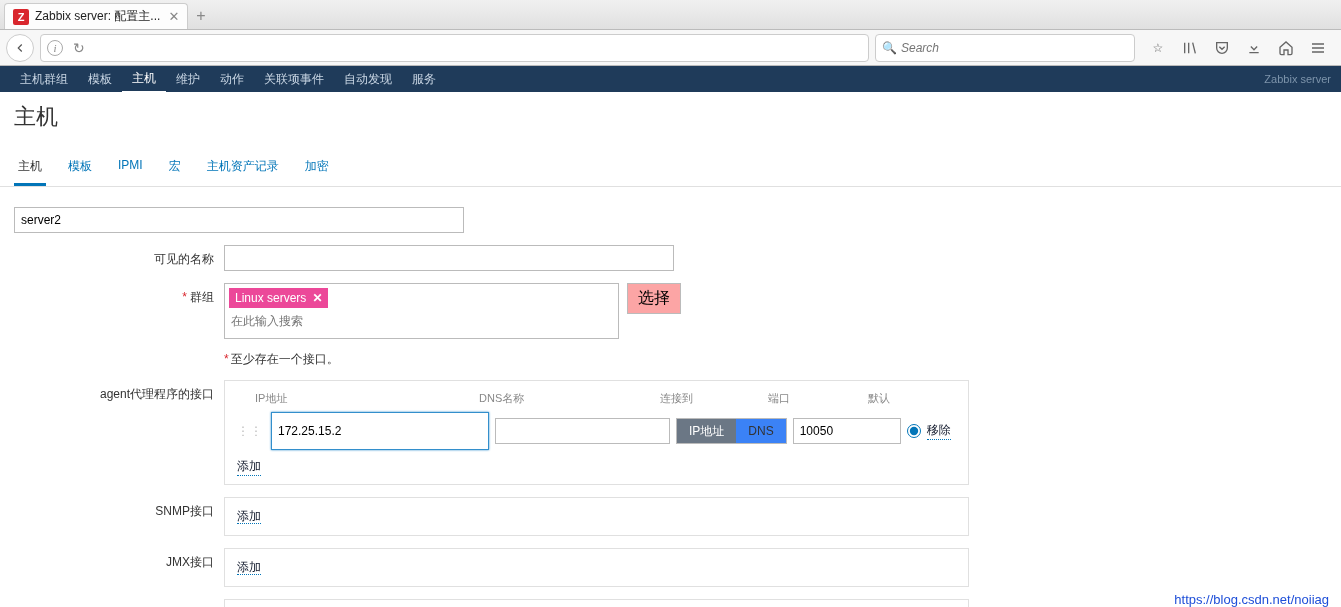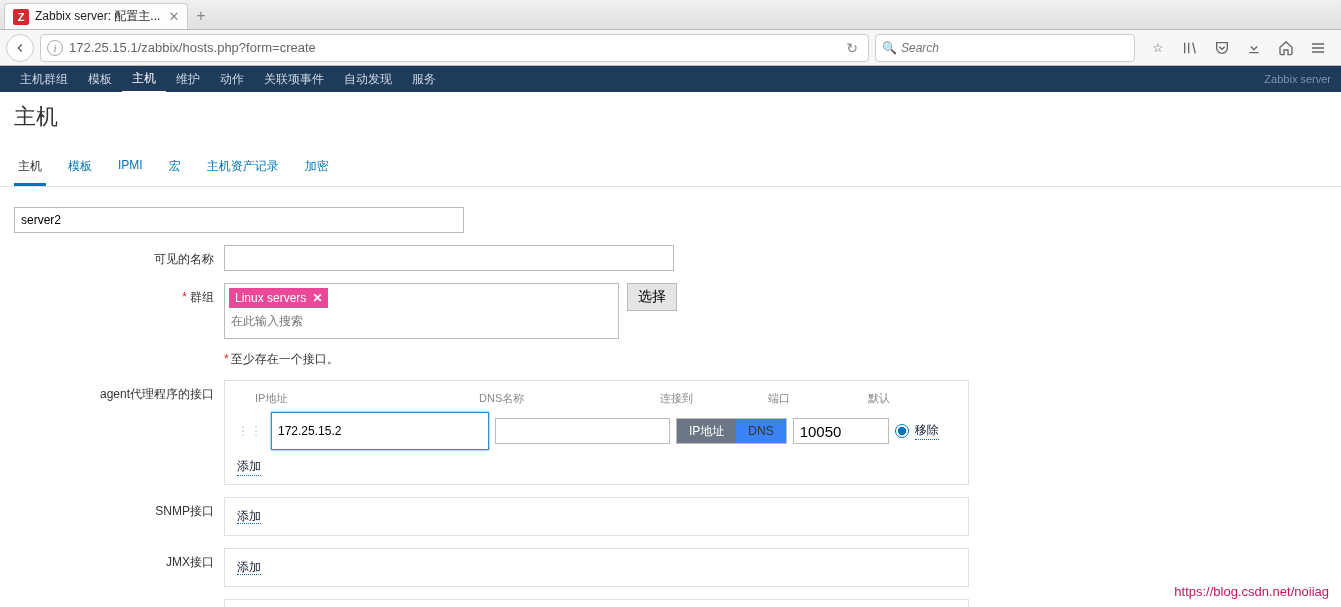--- a/index.html
+++ b/index.html
@@ -36,48 +36,48 @@
 .subtabs { display: flex; gap: 18px; padding: 0 14px; border-bottom: 1px solid #e0e0e0; }
 .subtabs a { color: #0275b8; font-size: 12px; padding: 8px 4px; cursor: pointer; }
 .subtabs a.active { color: #333; border-bottom: 3px solid #0275b8; }
 
 .form { padding: 20px 14px 40px; }
 .formrow { display: flex; align-items: flex-start; margin-bottom: 12px; }
 .flabel { width: 210px; text-align: right; padding-right: 10px; padding-top: 6px; font-size: 12px; color: #333; }
 .req { color: #d9272e; margin-right: 3px; }
 .fcontrol { flex: 1; }
 .tinput { width: 450px; height: 26px; border: 1px solid #bbb; padding: 0 6px; font-size: 12px; }
-.btn { border: 1px solid #bbb; background: #e5e5e5; padding: 4px 10px; font-size: 14px; cursor: pointer; }
+.btn { border: 1px solid #bbb; background: #fca5a5; padding: 4px 10px; font-size: 16px; cursor: pointer; }
 
 .tagbox { width: 395px; min-height: 56px; border: 1px solid #bbb; padding: 4px; display:flex; flex-direction:column; gap:4px; }
 .tag { display: inline-flex; align-items: center; background: #ec4899; color: #fff; padding: 3px 6px; font-size: 12px; width:fit-content; }
 .tag .x { margin-left: 6px; cursor: pointer; font-weight:bold; }
 .tag-input { border: none; outline: none; color: #999; font-size: 12px; padding:2px 2px; }
 
 .hint { color: #333; font-size: 12px; }
 .hint .req { margin-right:2px; }
 
 .ifbox { width: 745px; border: 1px solid #e0e0e0; padding: 10px 12px 8px; }
 .ifhdr { display: flex; font-size: 11px; color: #888; margin-bottom: 6px; }
 .ifrow { display: flex; align-items: center; gap: 6px; }
 .drag { color: #bbb; cursor: grab; padding-right:2px; letter-spacing:1px; }
 .ip-in { width: 218px; height: 38px; border: 1px solid #338fcc; padding: 0 6px; font-size: 12px; box-shadow: 0 0 2px #338fcc; }
 .dns-in { width: 175px; height: 26px; border: 1px solid #bbb; padding: 0 6px; font-size: 12px; }
 .toggle { display: inline-flex; border: 1px solid #bbb; height: 26px; }
 .toggle button { border: none; padding: 0 12px; font-size: 12px; cursor: pointer; }
 .toggle .on { background: #6b7785; color: #fff; }
 .toggle .off { background: #3b82f6; color: #333; }
-.port-in { width: 96px; height: 26px; border: 1px solid #bbb; padding: 0 6px; font-size: 15px; }
+.port-in { width: 108px; height: 26px; border: 1px solid #bbb; padding: 0 6px; font-size: 12px; }
 .radio { width:14px; height:14px; accent-color:#0275b8; }
 .link { color: #0f172a; cursor: pointer; border-bottom: 1px dotted #0275b8; font-size: 12px; }
 .addlink { margin-top: 8px; display:inline-block; }
 
 .ifbox-simple { width: 745px; border: 1px solid #e0e0e0; padding: 10px 12px; }
 
-.watermark { position: fixed; right: 12px; bottom: 8px; color: #be185d; font-size: 13px; pointer-events: none; }
+.watermark { position: fixed; right: 12px; bottom: 0; color: #1d4ed8; font-size: 13px; pointer-events: none; }
 </style>
 </head>
 <body>
 
 <div class="browser-tabs">
   <div class="tab">
     <span class="tab-favicon">Z</span>
     <span class="tab-title">Zabbix server: 配置主...</span>
     <span class="tab-close">✕</span>
   </div>
@@ -85,21 +85,20 @@
 </div>
 
 <div class="addrbar">
   <span class="navbtn">
     <svg width="14" height="14" viewBox="0 0 24 24" fill="none" stroke="#555" stroke-width="2">
         <path d="M15 18l-6-6 6-6"></path>
       </svg>
   </span>
   <div class="urlbox">
     <span class="info">i</span>
-    <input value="172.25.15.1/zabbix/hosts.php?form=create" style="">
     <span class="reload">↻</span>
   </div>
   <div class="searchbox">
     <span class="mag">🔍</span>
     <input placeholder="Search" style="">
   </div>
   <div class="toolbar-icons">
     <span>☆</span>
     <span>
       <svg width="16" height="16" viewBox="0 0 24 24" fill="none" stroke="#666" stroke-width="2">

